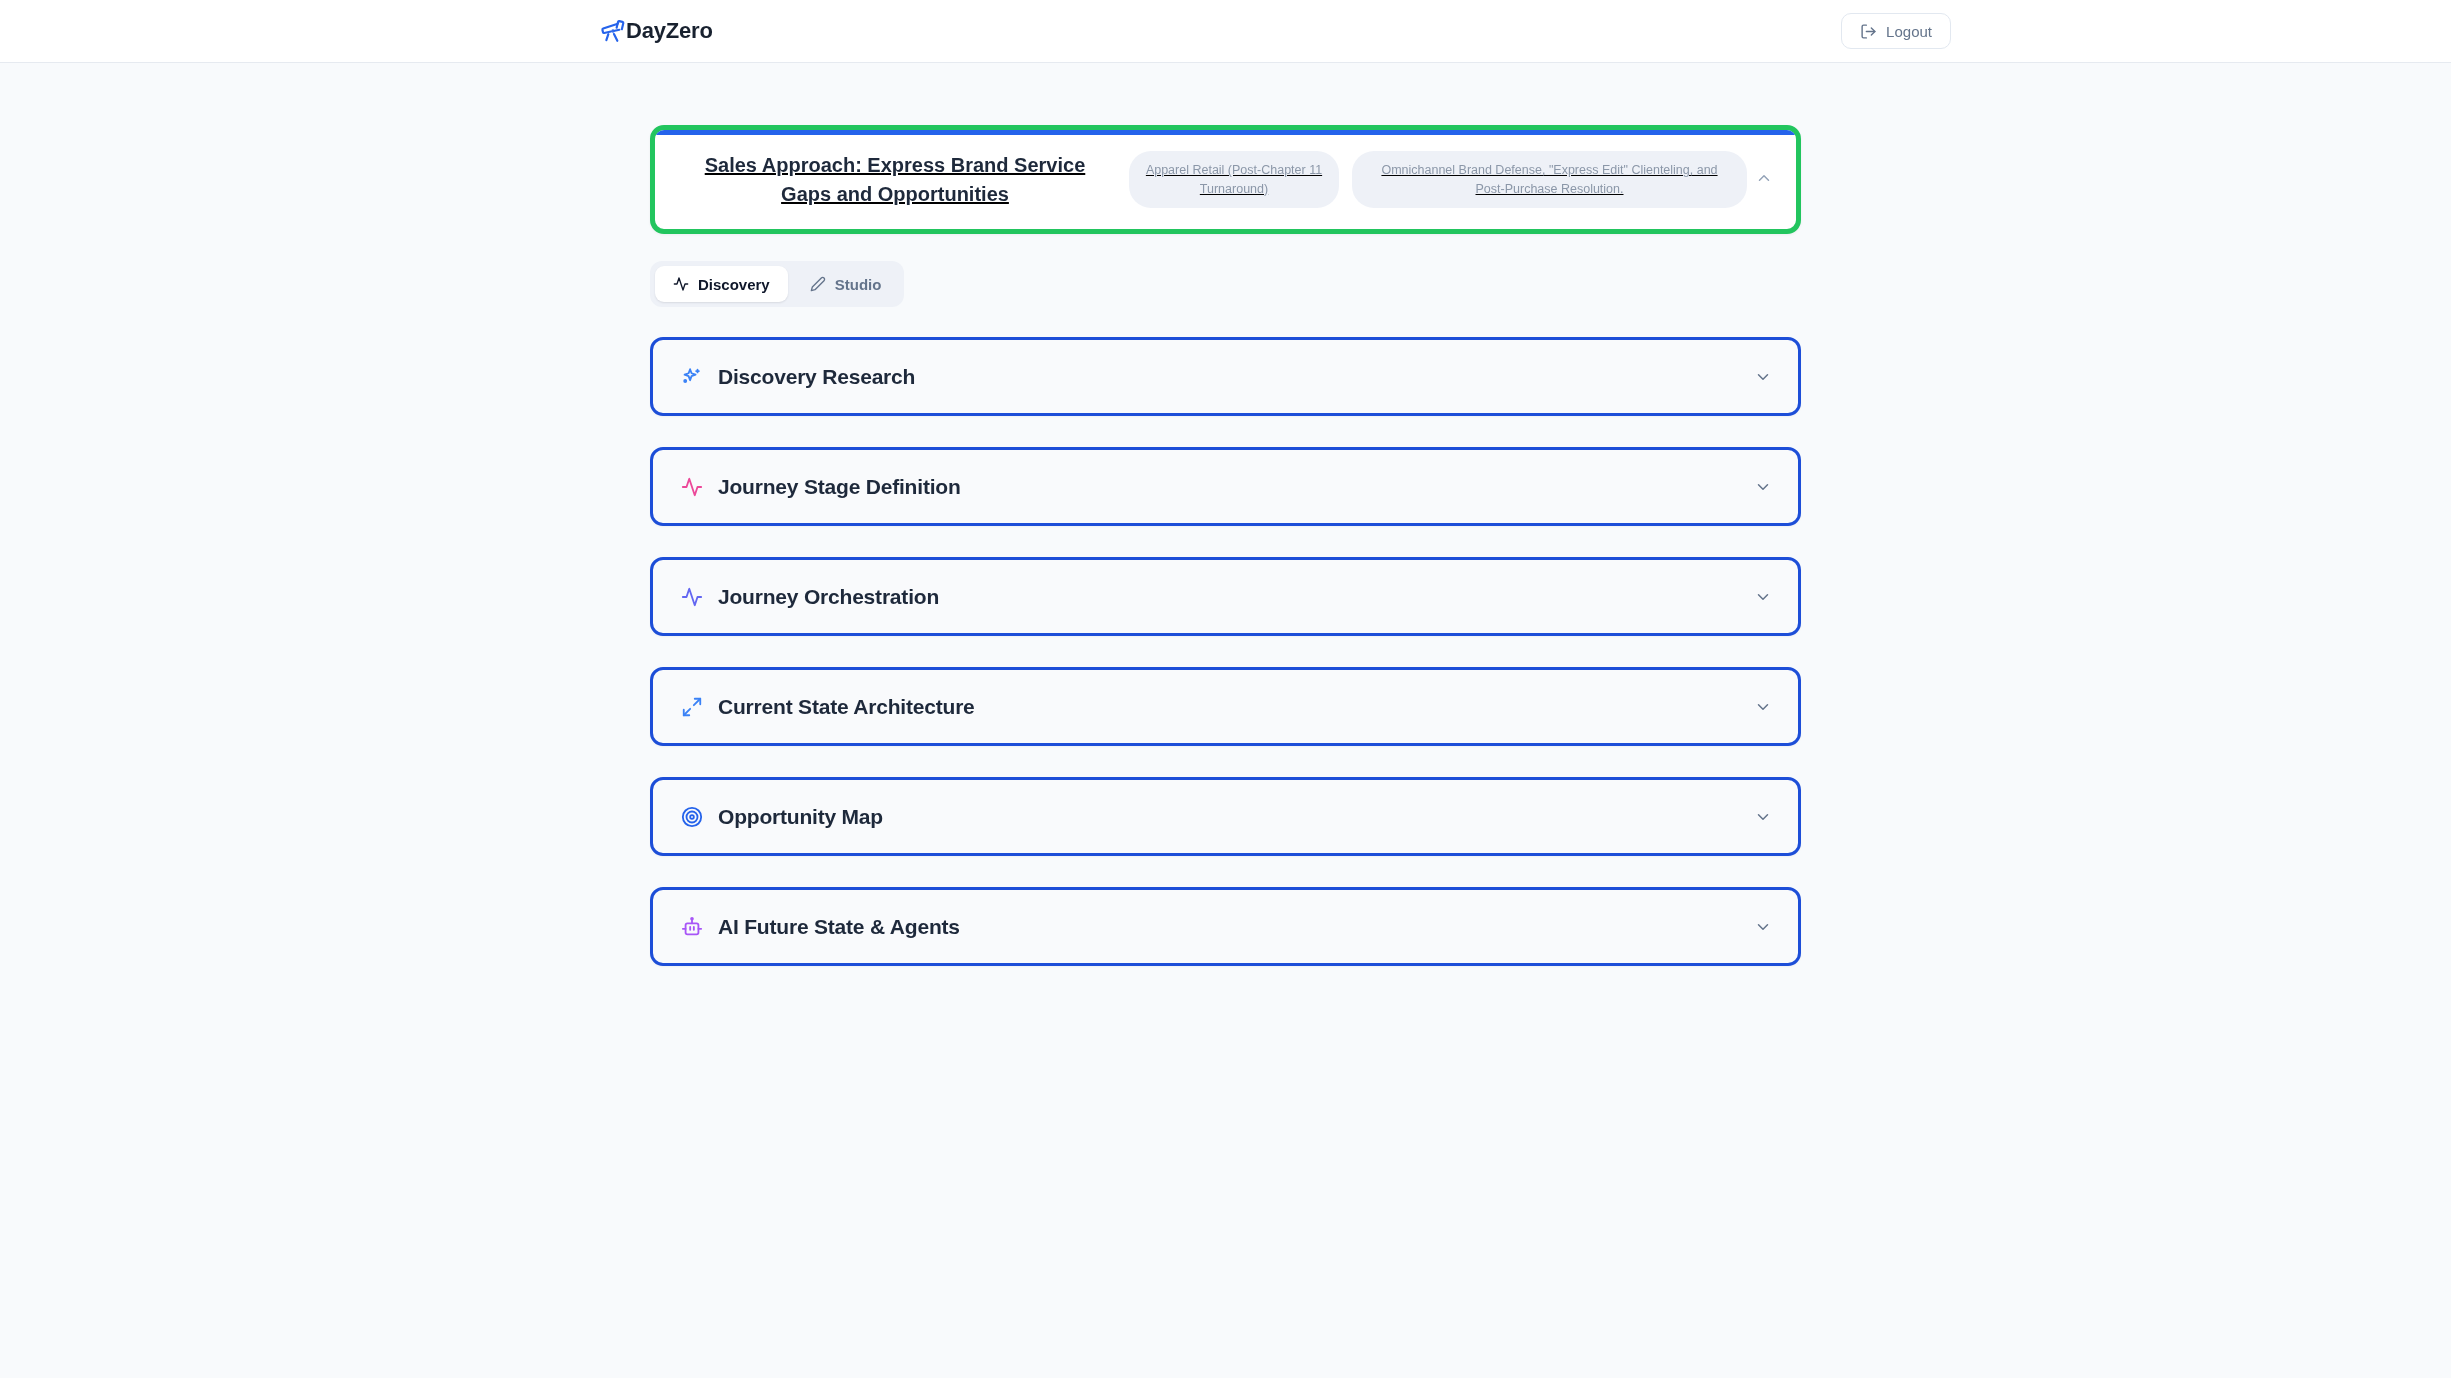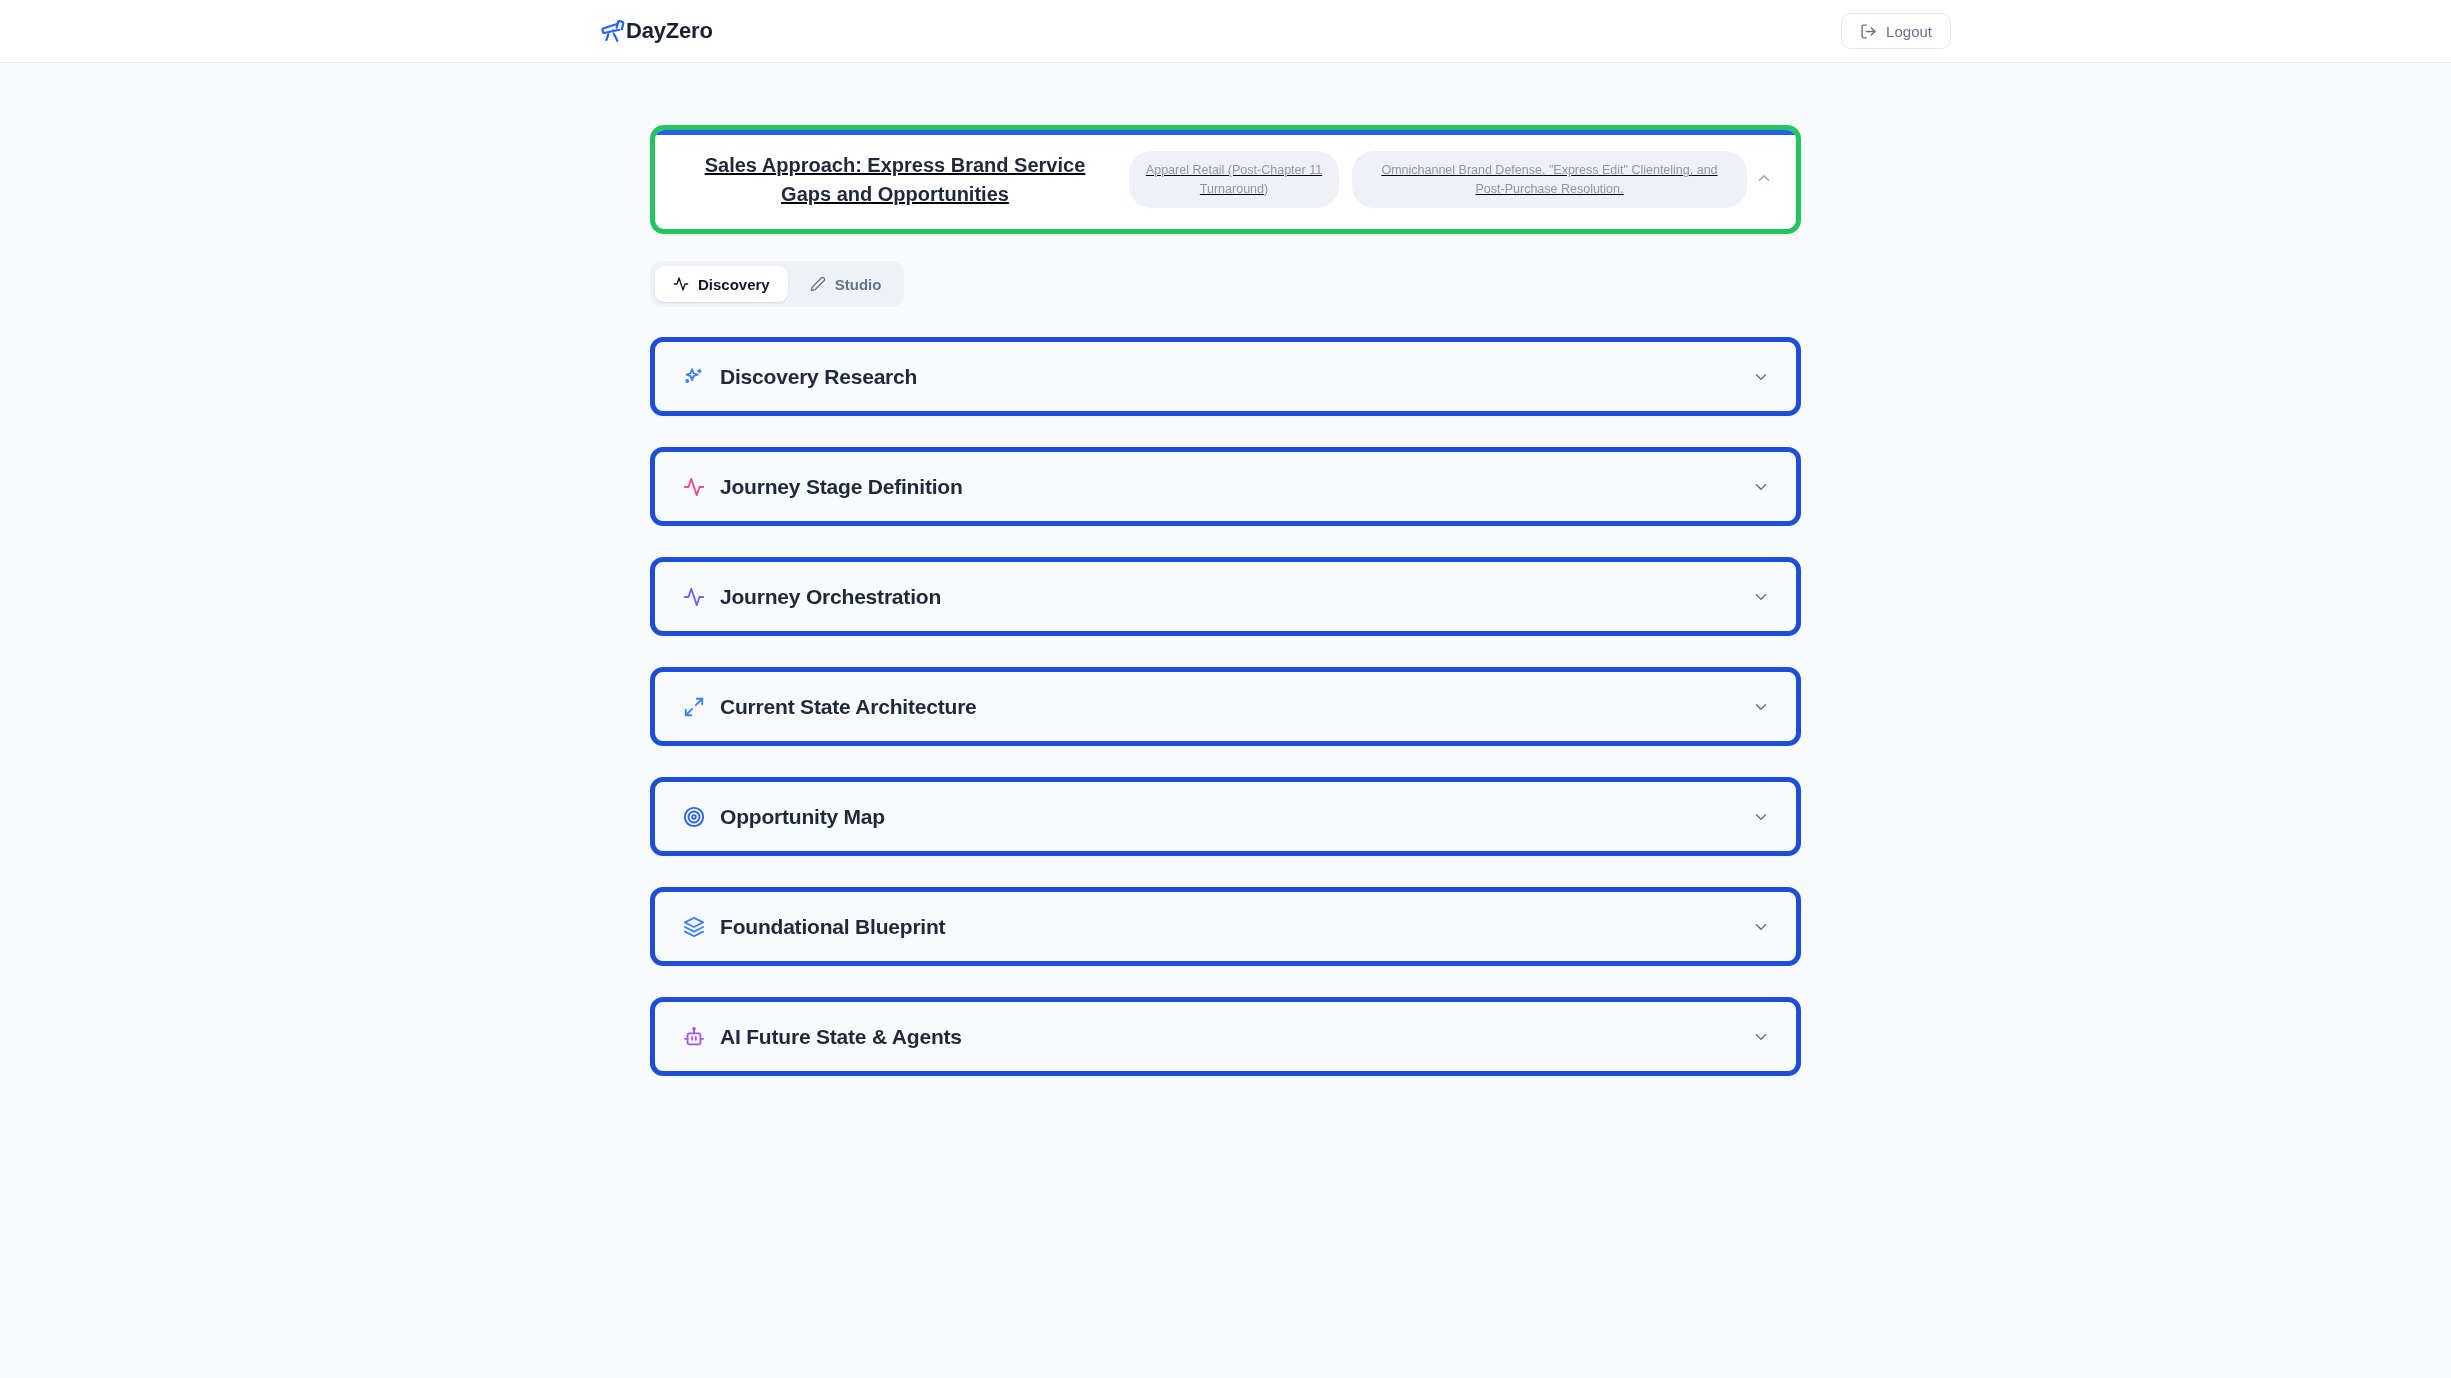--- a/index.html
+++ b/index.html
@@ -154,21 +154,21 @@
   }
   .tab svg { display: block; }
 
   
   .sections { margin-top: 30px; }
   .section-card {
     position: relative;
     height: 79px;
     margin-bottom: 31px;
     background: #f9fafc;
-    border: 5px solid #1d4ed8;
+    border: 3px solid #1d4ed8;
     border-radius: 13px;
     box-shadow: 0 1px 2px rgba(15,23,42,0.04);
     display: flex;
     align-items: center;
     padding: 0 26px 0 28px;
     cursor: pointer;
   }
   .section-left {
     display: flex;
     align-items: center;
@@ -349,37 +349,20 @@
           </span>
           <span class="section-title">Opportunity Map</span>
         </div>
         <span class="section-chevron">
           <svg width="18" height="18" viewBox="0 0 24 24" fill="none" stroke="currentColor" stroke-width="2" stroke-linecap="round" stroke-linejoin="round">
               <polyline points="6 9 12 15 18 9"></polyline>
             </svg>
         </span>
       </div>
 
-      <div class="section-card">
-        <div class="section-left">
-          <span class="section-icon">
-            <svg width="22" height="22" viewBox="0 0 24 24" fill="none" stroke="#3b82f6" stroke-width="2" stroke-linecap="round" stroke-linejoin="round">
-              <polygon points="12 2 2 7 12 12 22 7 12 2"></polygon>
-              <polyline points="2 17 12 22 22 17"></polyline>
-              <polyline points="2 12 12 17 22 12"></polyline>
-            </svg>
-          </span>
-          <span class="section-title">Foundational Blueprint</span>
-        </div>
-        <span class="section-chevron">
-          <svg width="18" height="18" viewBox="0 0 24 24" fill="none" stroke="currentColor" stroke-width="2" stroke-linecap="round" stroke-linejoin="round">
-              <polyline points="6 9 12 15 18 9"></polyline>
-            </svg>
-        </span>
-      </div>
 
       <div class="section-card">
         <div class="section-left">
           <span class="section-icon">
             <svg width="22" height="22" viewBox="0 0 24 24" fill="none" stroke="#a855f7" stroke-width="2" stroke-linecap="round" stroke-linejoin="round">
               <rect x="5" y="8" width="14" height="12" rx="2"></rect>
               <path d="M12 8V4"></path>
               <circle cx="12" cy="3" r="1"></circle>
               <line x1="2" y1="14" x2="5" y2="14"></line>
               <line x1="19" y1="14" x2="22" y2="14"></line>

